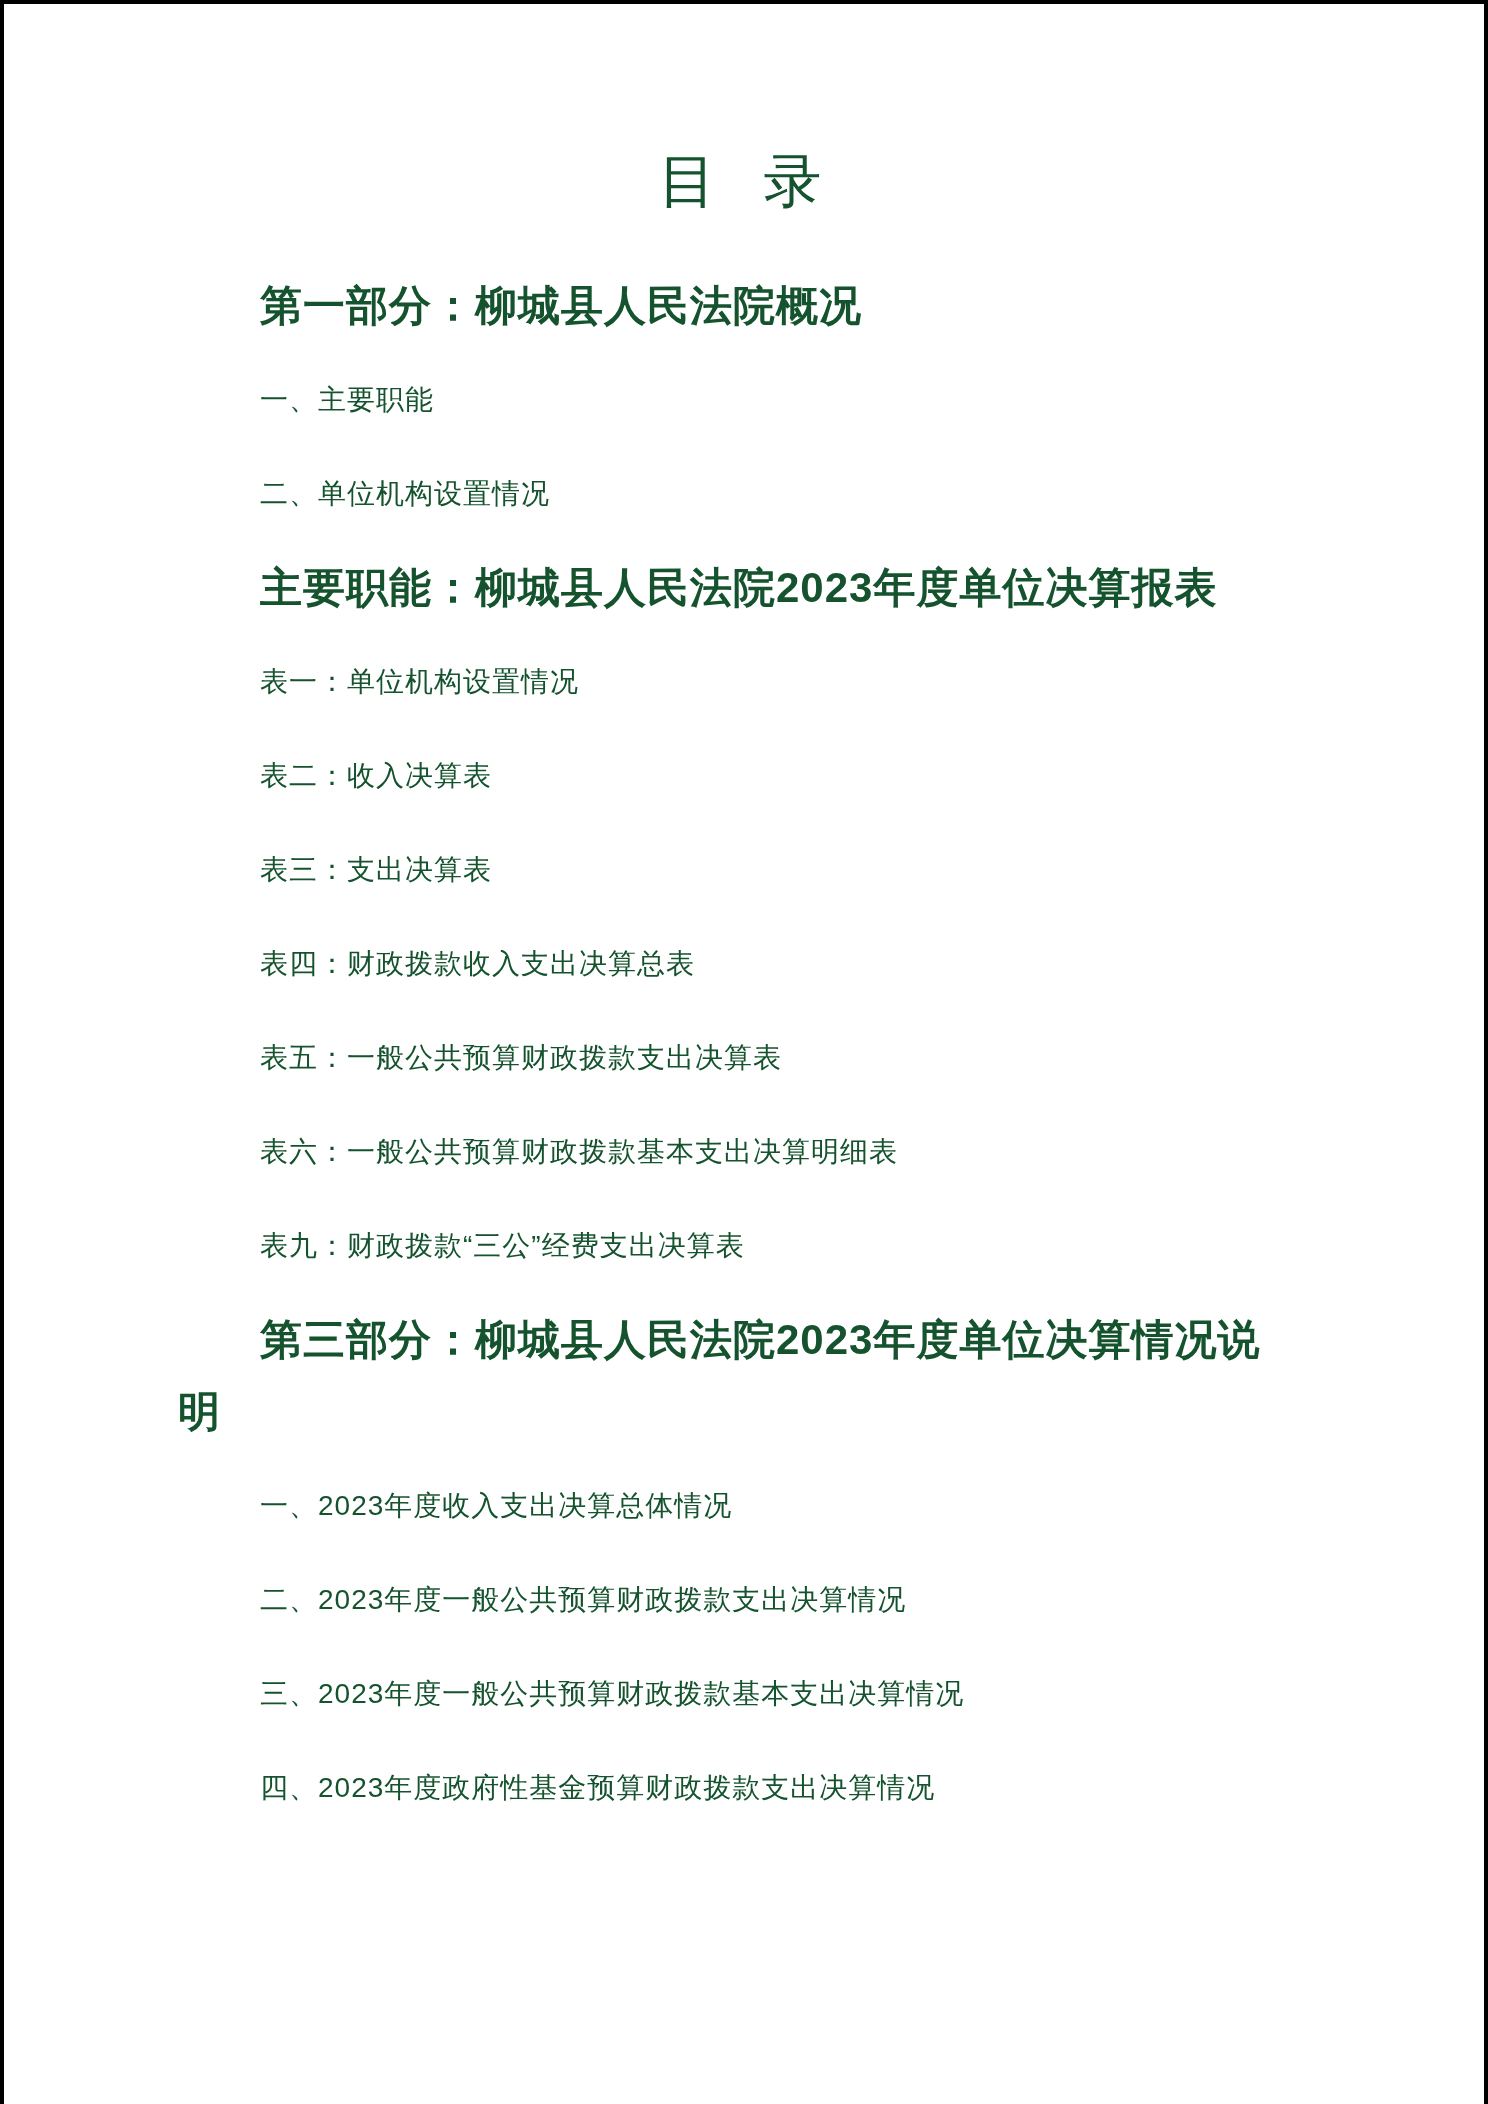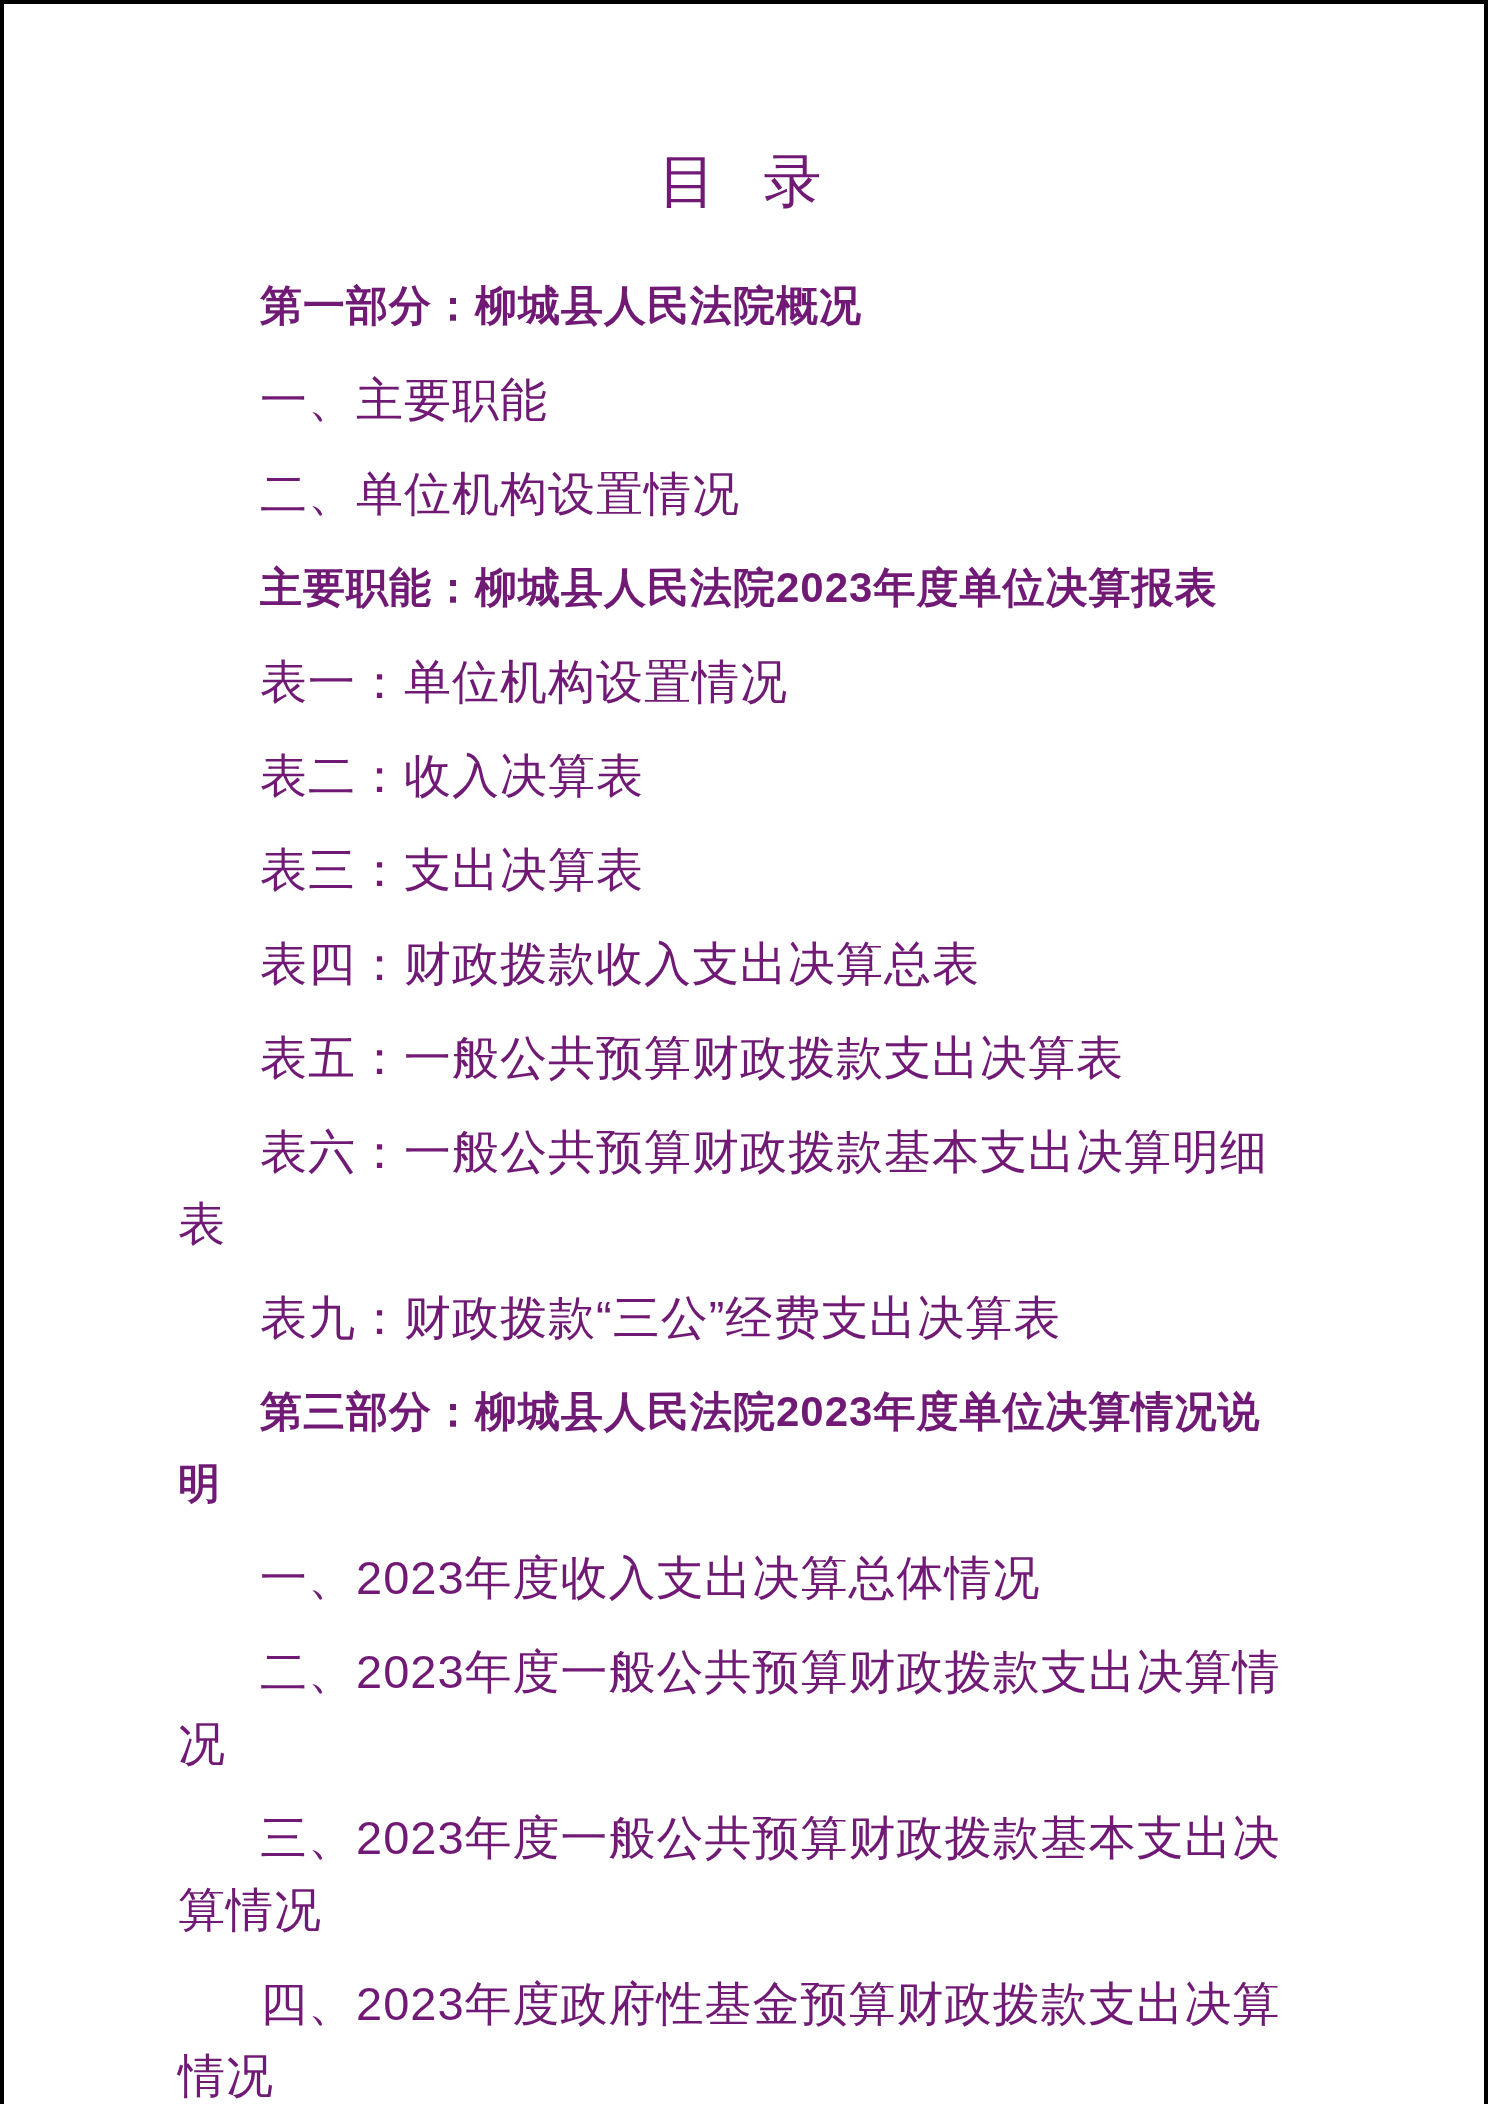--- a/index.html
+++ b/index.html
@@ -11,39 +11,39 @@
     position: relative;
     width: 1488px;
     height: 2104px;
     box-sizing: border-box;
     background: #ffffff;
     border-top: 4px solid #000000;
     border-left: 4px solid #000000;
     border-right: 4px solid #000000;
     padding: 136px 176px 0 174px;
     font-family: "Liberation Sans", sans-serif;
-    color: #701a75;
+    color: #14532d;
     overflow: hidden;
   }
   .doc-title {
     margin: 0 0 46px 0;
     font-family: "Liberation Serif", serif;
     font-size: 58px;
     line-height: 84px;
     font-weight: 400;
     text-align: center;
     letter-spacing: 6px;
     white-space: pre;
   }
   .toc {
     width: 100%;
   }
   .entry {
     margin: 0 0 22px 0;
-    font-size: 47px;
+    font-size: 28px;
     line-height: 72px;
     text-indent: 82px;
     font-weight: 400;
     letter-spacing: 1px;
   }
   .entry.heading {
     font-weight: 700;
     font-size: 42px;
   }
 </style>

